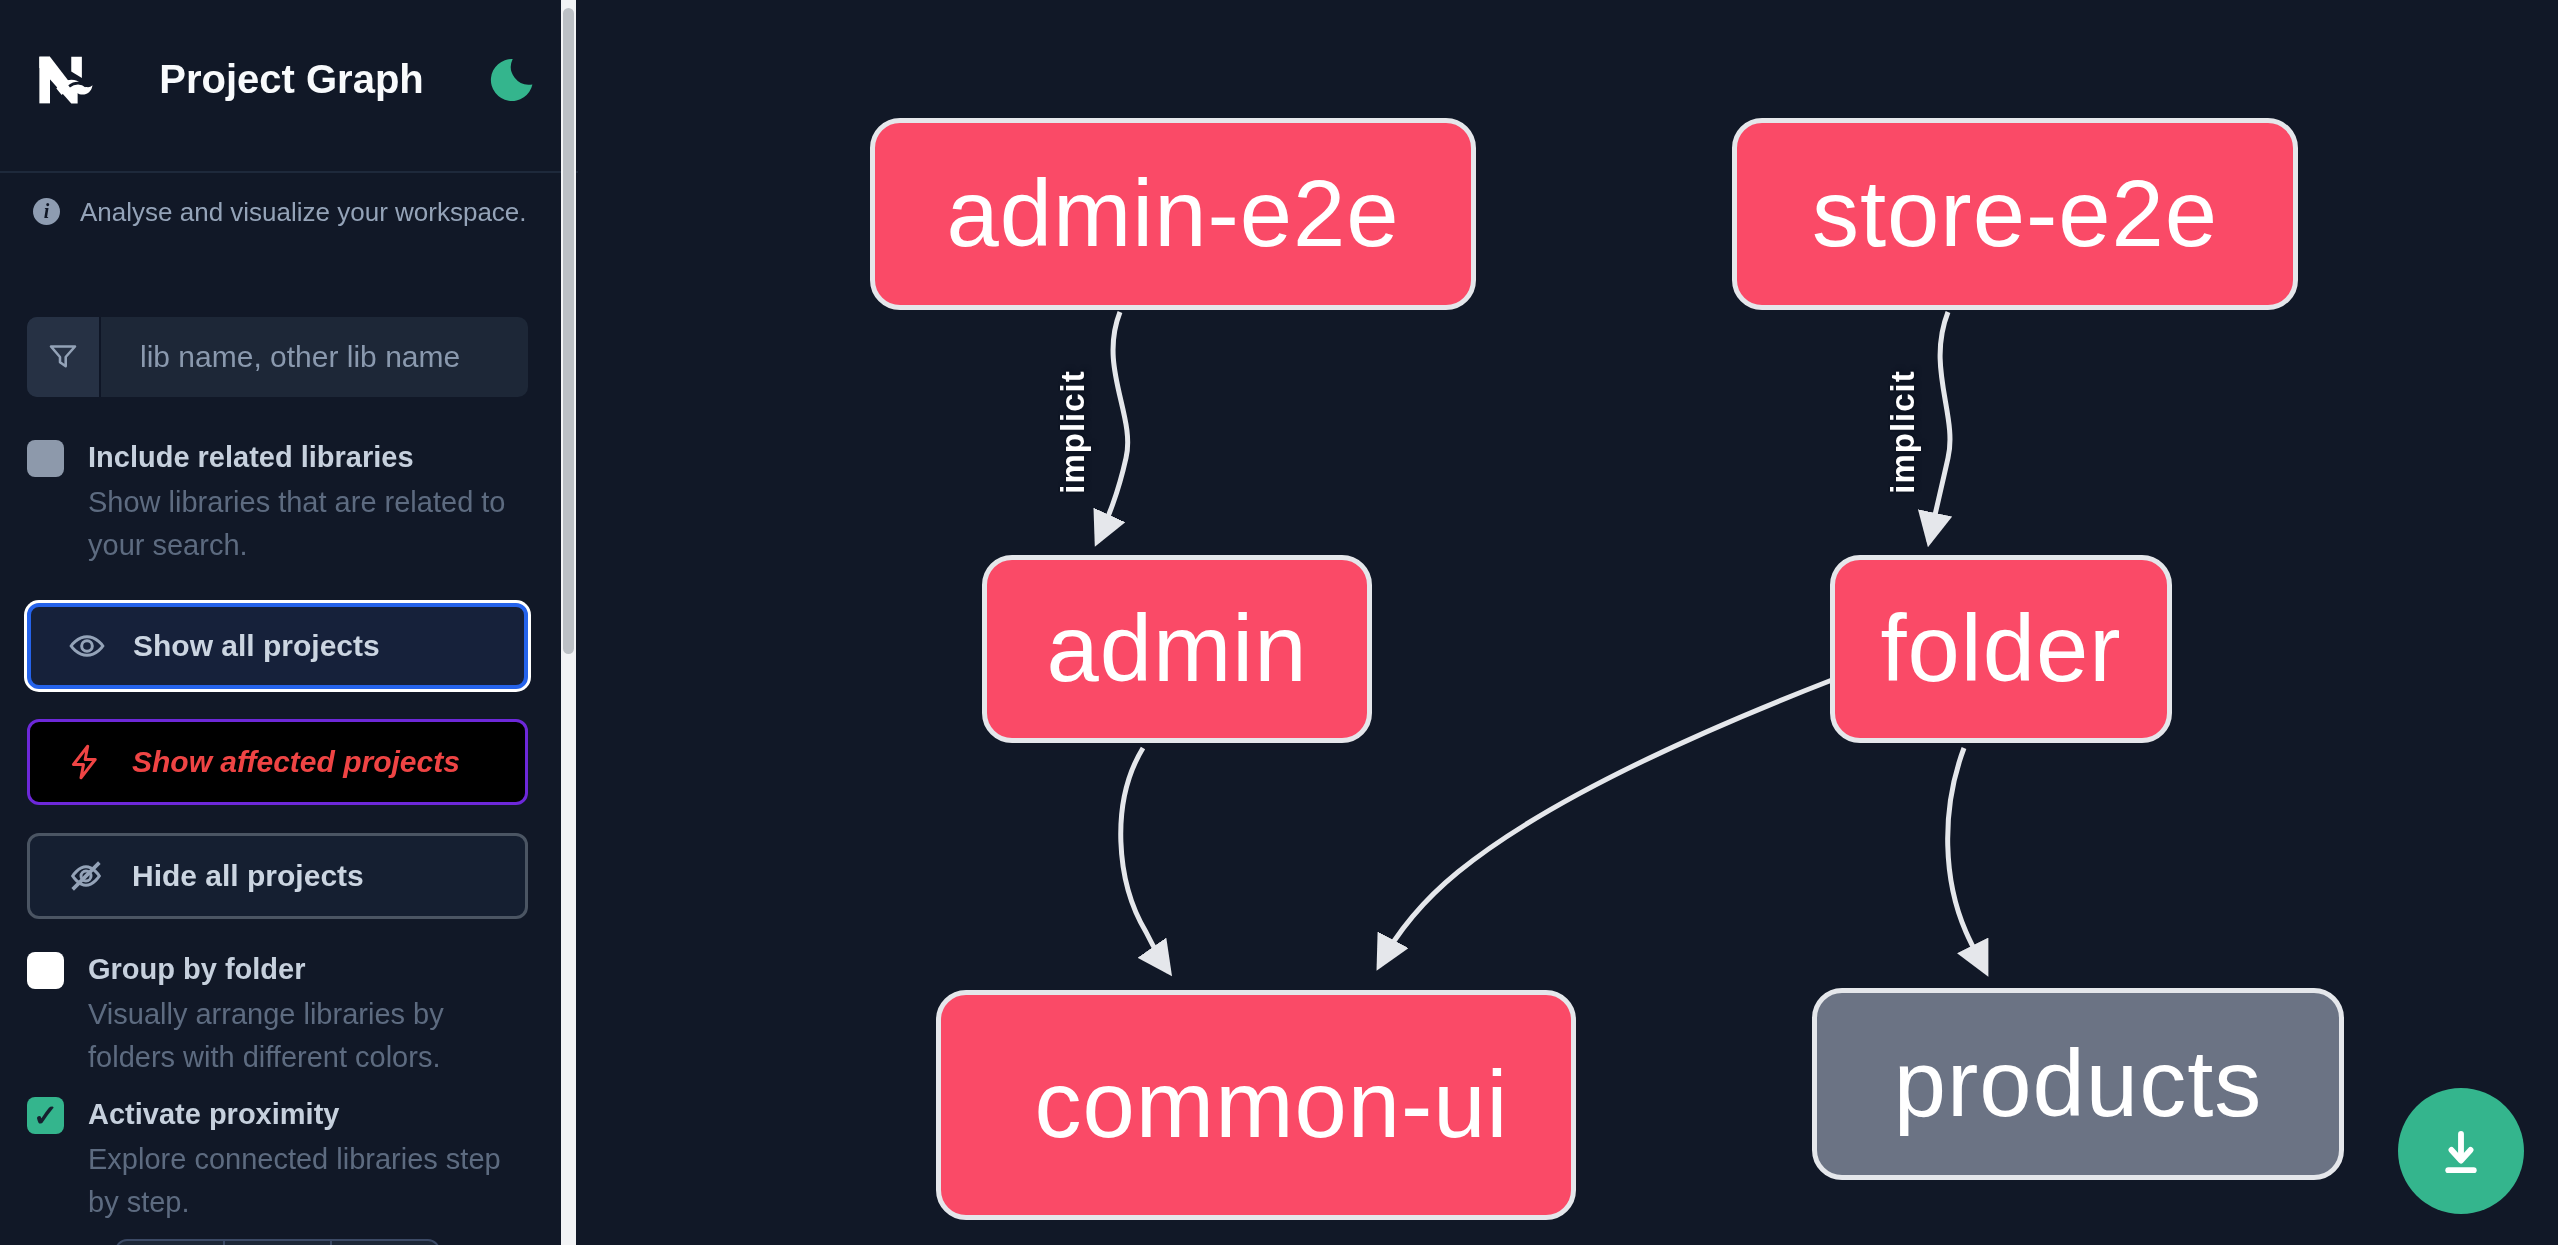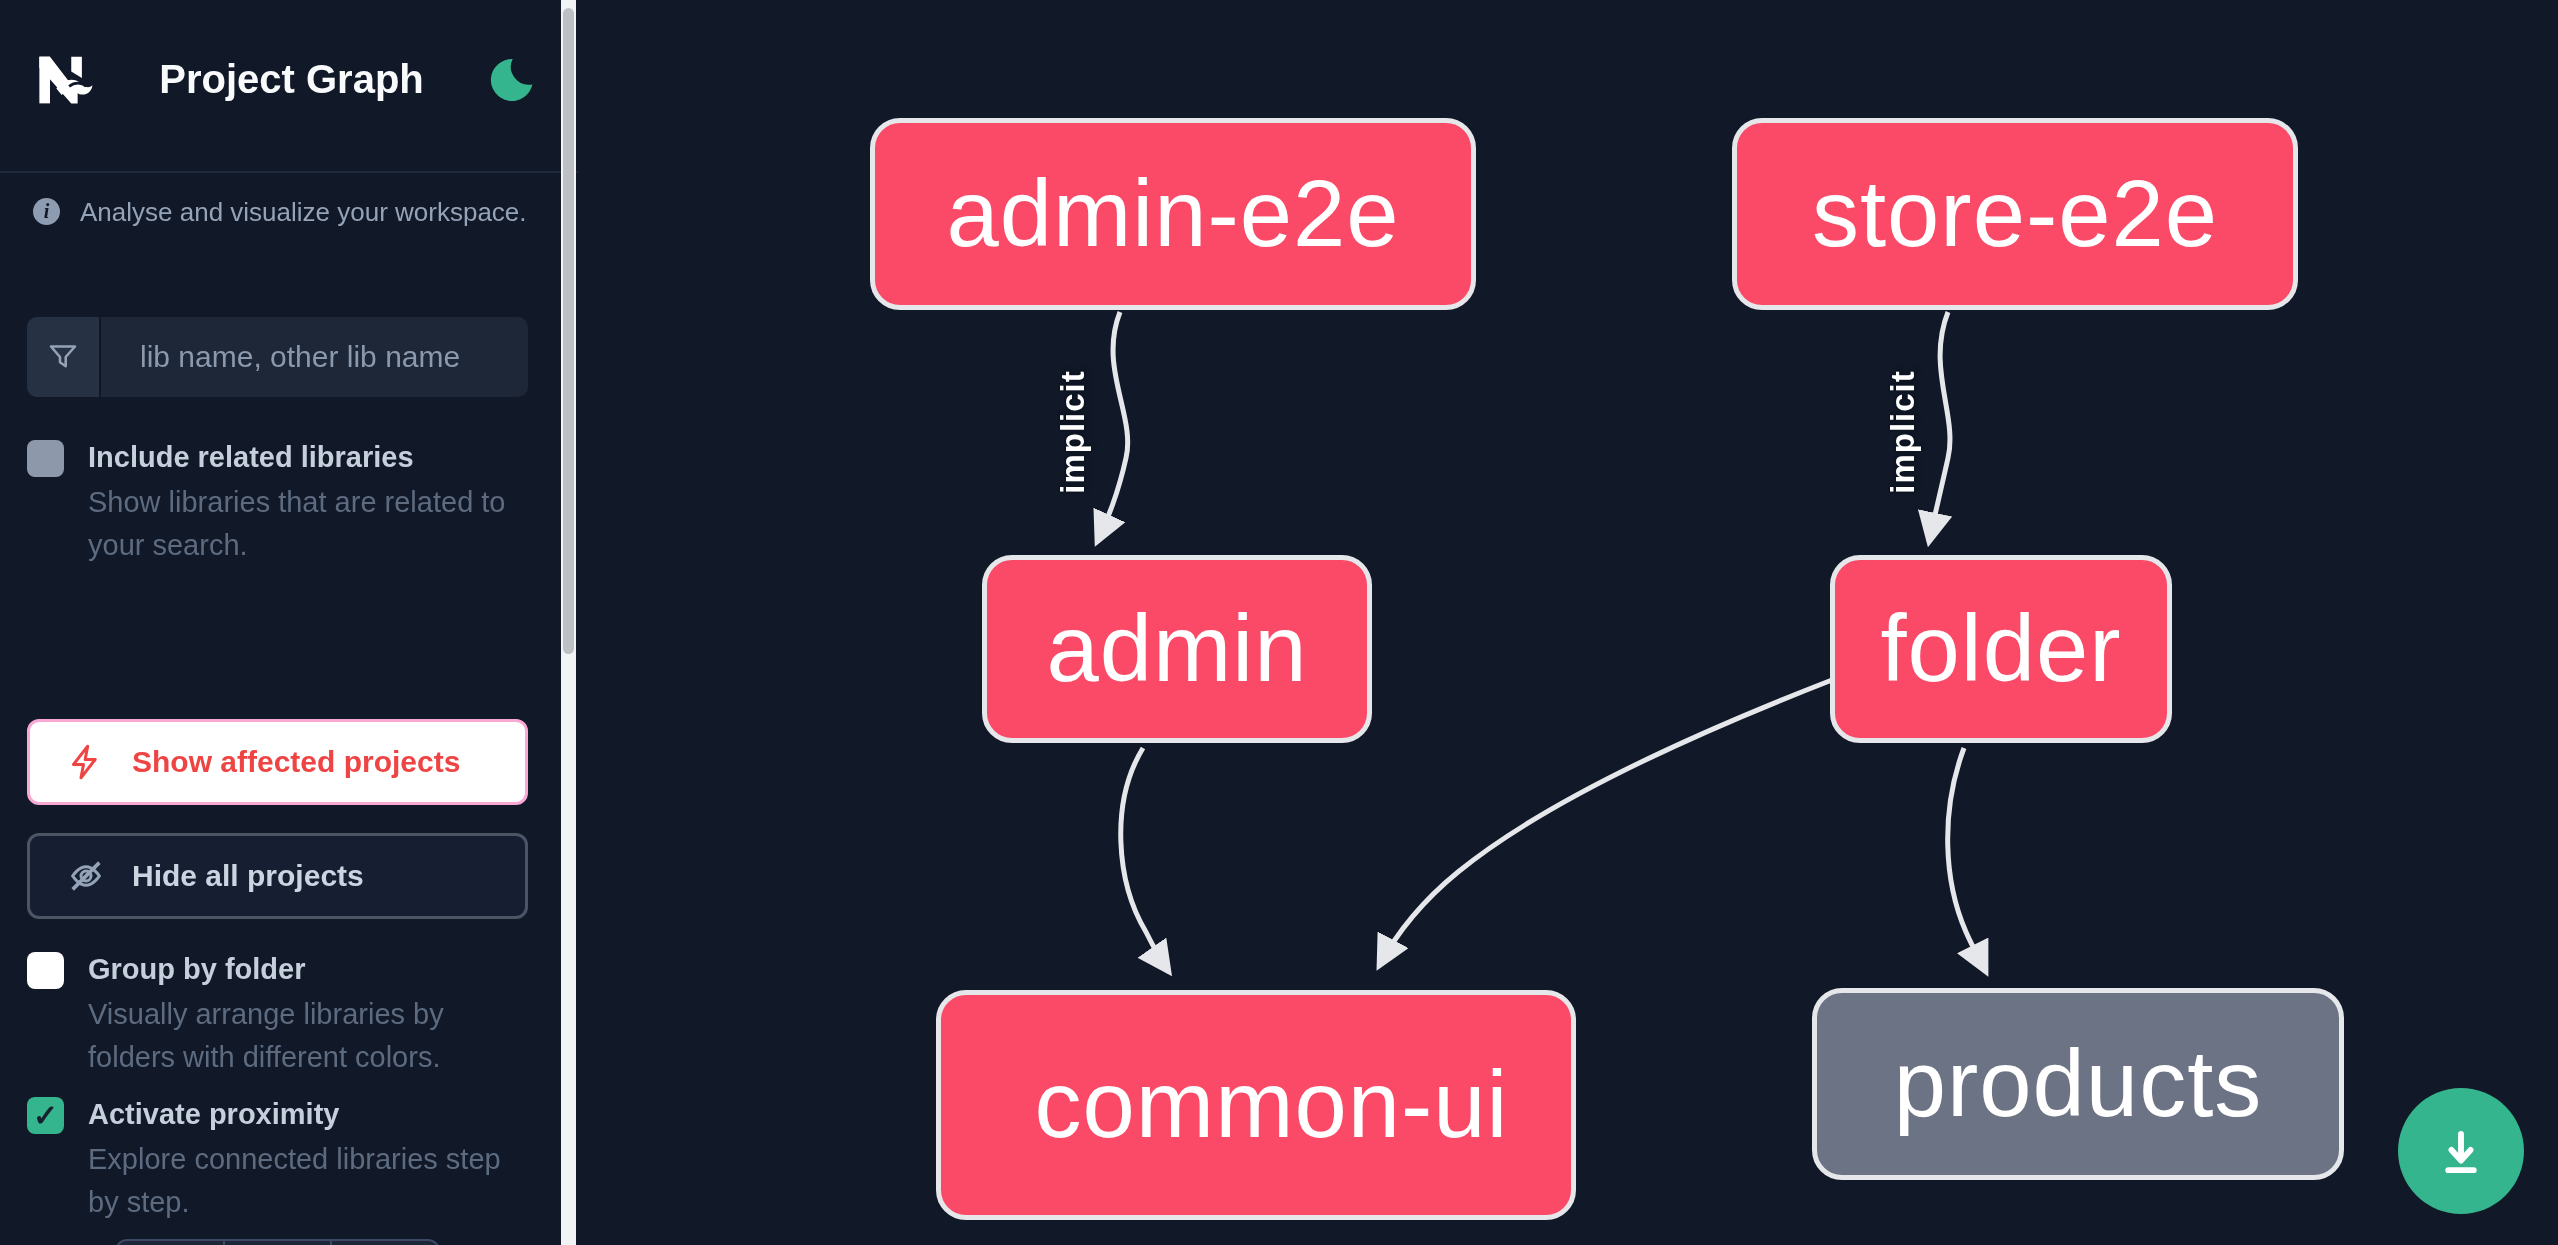--- a/index.html
+++ b/index.html
@@ -76,21 +76,21 @@
   .side-btn{
     position:absolute;left:27px;width:501px;height:86px;box-sizing:border-box;
     display:flex;align-items:center;gap:26px;padding:0 0 0 36px;
     background:#151f31;border-radius:12px;cursor:pointer;
     font-family:"Liberation Sans",sans-serif;font-size:30px;font-weight:600;
   }
   #btn-show-all{
     border:4px solid #2563eb;color:#cbd5e1;
     box-shadow:0 0 0 3px #ffffff;background:#16213a;
   }
-  #btn-show-affected{border:3px solid #f9a8d4;color:#ef4444;background:#ffffff;}
+  #btn-show-affected{border:3px solid #6d28d9;color:#ef4444;background:#000000;font-style:italic;}
   #btn-hide-all{border:3px solid #4b5563;color:#cbd5e1;background:#151f31;}
   .btn-icon{width:40px;height:40px;flex:0 0 auto;}
   #segmented-stub{
     position:absolute;left:115px;top:1239px;width:325px;height:30px;
     background:#1d2737;border:2px solid #3b4965;border-radius:12px 12px 0 0;
     box-sizing:border-box;display:flex;
   }
   #segmented-stub .seg{flex:1;border-right:2px solid #3b4965;}
   #segmented-stub .seg:last-child{border-right:none;}
   
@@ -174,20 +174,27 @@
   </div>
 
   <div class="cb-row" style="top:438px">
     <div class="cb-box cb-gray"></div>
     <div class="cb-texts">
       <div class="cb-label">Include related libraries</div>
       <div class="cb-desc">Show libraries that are related to your search.</div>
     </div>
   </div>
 
+  <div class="side-btn" id="btn-show-all" style="top:603px">
+    <svg class="btn-icon" viewBox="0 0 24 24" fill="none" stroke="#94a3b8" stroke-width="1.8">
+      <path d="M2.5 12S6 6.5 12 6.5 21.5 12 21.5 12 18 17.5 12 17.5 2.5 12 2.5 12z"></path>
+      <circle cx="12" cy="12" r="3.2"></circle>
+    </svg>
+    <span>Show all projects</span>
+  </div>
 
   <div class="side-btn" id="btn-show-affected" style="top:719px">
     <svg class="btn-icon" viewBox="0 0 24 24" fill="none" stroke="#ef4444" stroke-width="1.8" stroke-linejoin="round">
       <path d="M13 2.5L4.5 13.5h6L9 21.5l8.5-11h-6z"></path>
     </svg>
     <span>Show affected projects</span>
   </div>
 
   <div class="side-btn" id="btn-hide-all" style="top:833px">
     <svg class="btn-icon" viewBox="0 0 24 24" fill="none" stroke="#94a3b8" stroke-width="1.8">

